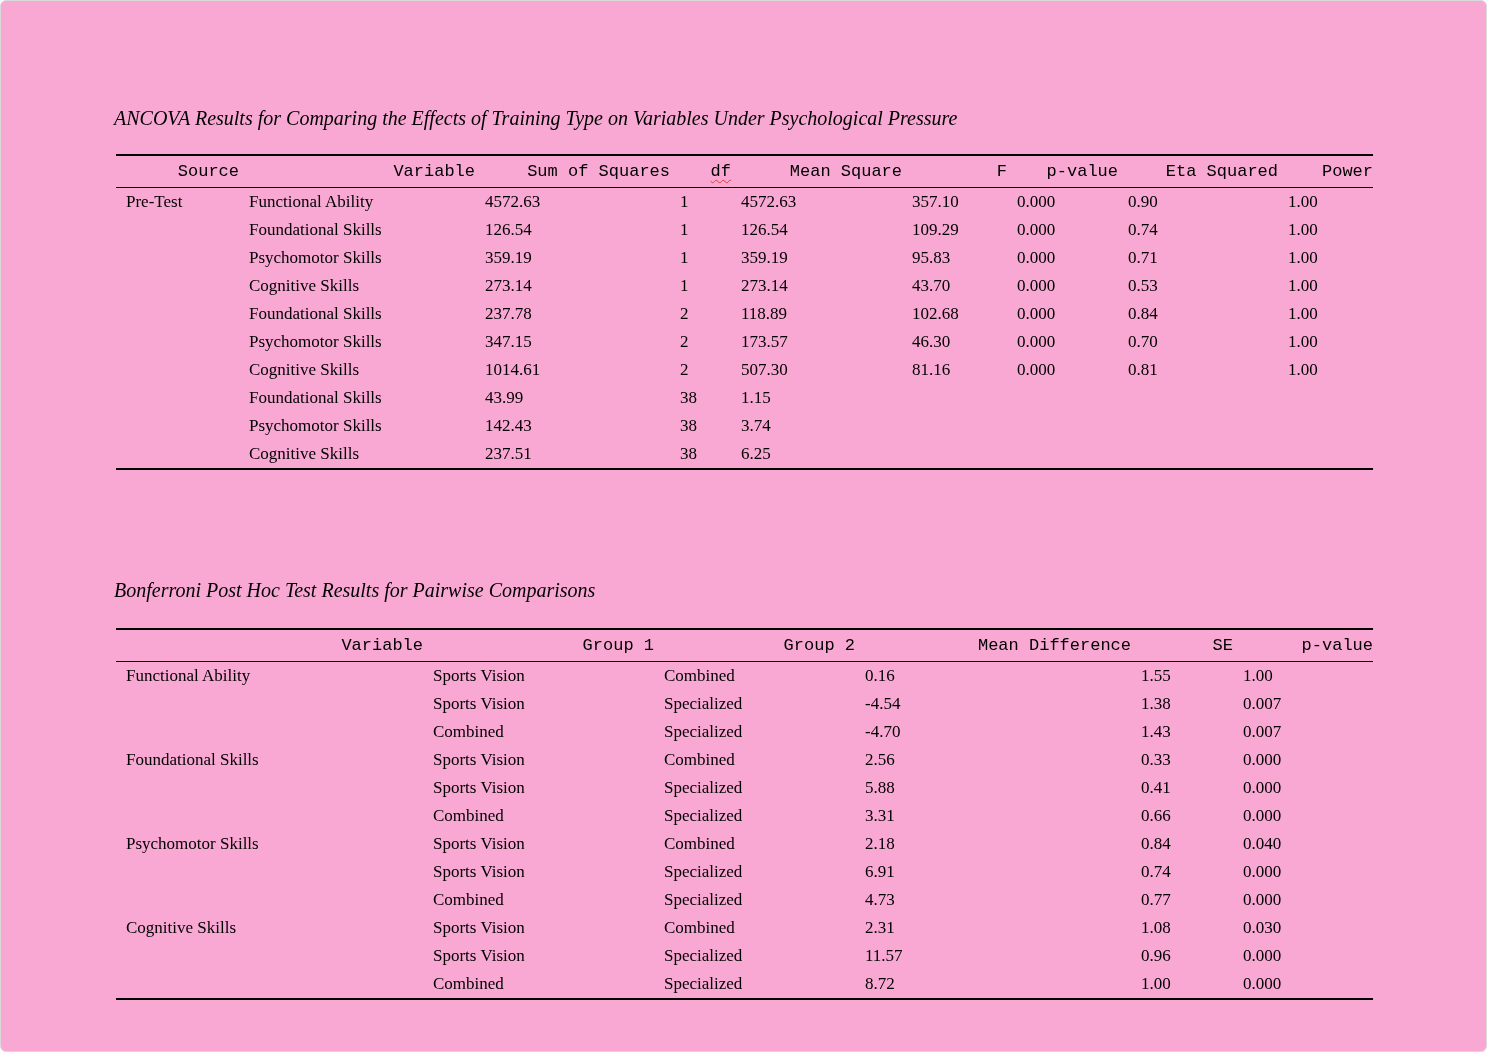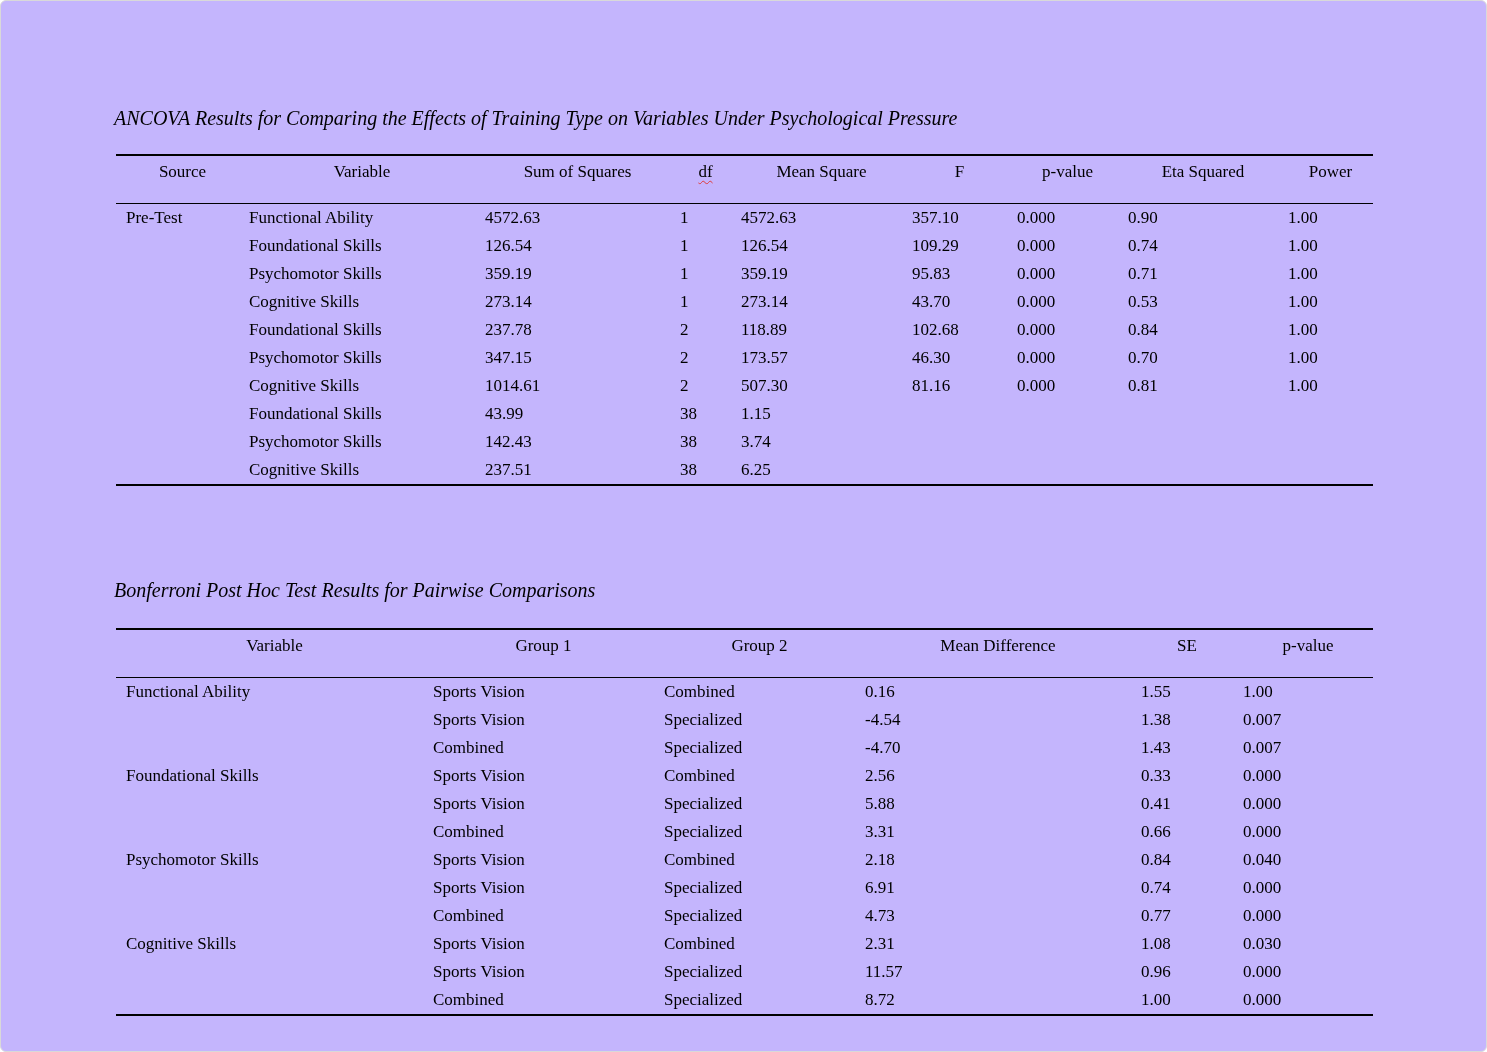--- a/index.html
+++ b/index.html
@@ -6,21 +6,21 @@
     margin: 0;
     padding: 0;
     background: #ffffff;
     font-family: "Liberation Serif", serif;
     color: #000000;
   }
   .screen {
     position: relative;
     width: 1487px;
     height: 1052px;
-    background: #c4b5fd;
+    background: #f9a8d4;
     border: 1px solid #d9d9d9;
     border-radius: 6px;
     box-sizing: border-box;
     overflow: hidden;
   }
   .caption {
     position: absolute;
     left: 113px;
     width: 1260px;
     font-size: 20px;
@@ -37,28 +37,29 @@
     width: 1257px;
     border-collapse: collapse;
     table-layout: fixed;
     font-size: 17px;
   }
   .table-1 { top: 153px; }
   .table-2 { top: 627px; }
 
   table.apa th {
     font-weight: normal;
-    text-align: center;
+    text-align: right;
     vertical-align: middle;
     height: 31px;
-    padding: 0 0 16px 10px;
+    padding: 0 0 0 10px;
     border-top: 2px solid #000000;
     border-bottom: 1.5px solid #000000;
     white-space: nowrap;
     overflow: hidden;
+    font-family: Liberation Mono, monospace;
   }
   table.apa td {
     height: 28px;
     padding: 0 0 0 10px;
     vertical-align: middle;
     white-space: nowrap;
     overflow: hidden;
   }
   table.apa tbody tr:last-child td {
     border-bottom: 2px solid #000000;

